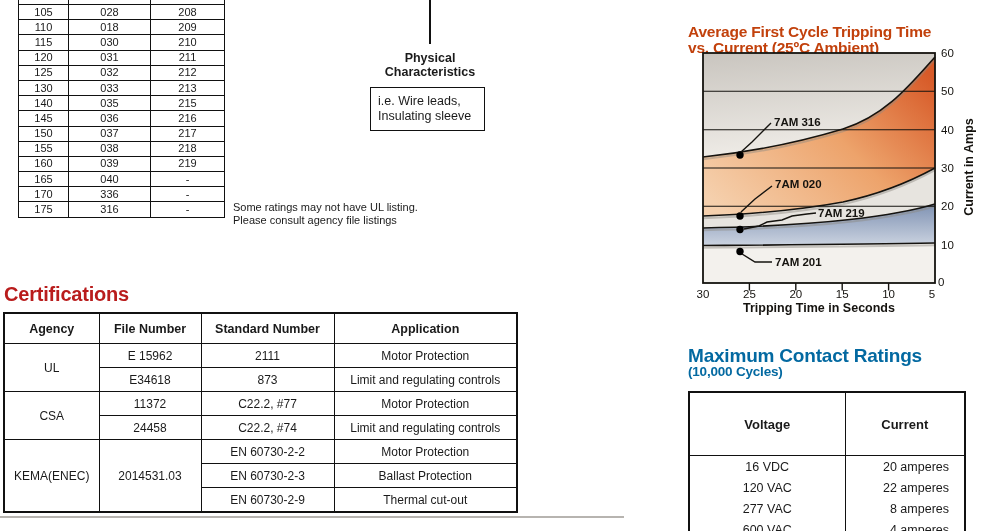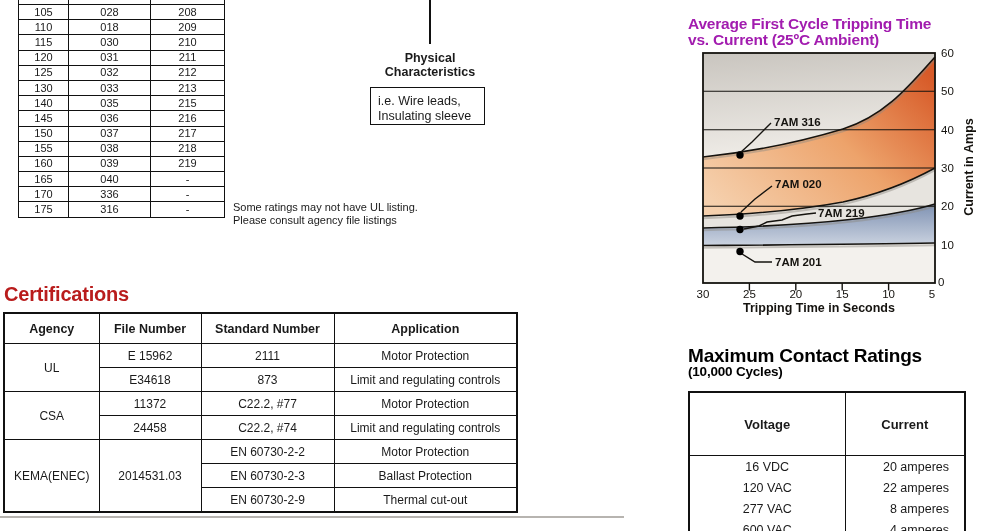--- a/index.html
+++ b/index.html
@@ -11,42 +11,42 @@
   table.ratings{border-collapse:collapse;width:206px;table-layout:fixed;}
   table.ratings td{border:1.4px solid #111;height:14.2px;padding:0;text-align:center;
                    font-size:11px;line-height:11px;}
   table.ratings tr.stub td{border-top:none;height:4px;}
 
   
   .callout-line{position:absolute;left:429px;top:0;width:2px;height:44px;background:#111;}
   .callout-title{position:absolute;left:372px;top:51px;width:116px;text-align:center;
                  font-weight:bold;font-size:12.5px;line-height:14px;}
   .callout-box{position:absolute;left:370px;top:87px;width:103px;border:1.6px solid #111;
-               padding:6px 3px 0 7px;font-size:12.5px;line-height:15px;white-space:pre-line;}
+               padding:6px 3px 6px 7px;font-size:12.5px;line-height:15px;white-space:pre-line;}
 
   .note{position:absolute;left:233px;top:201px;font-size:11px;line-height:12.5px;white-space:pre-line;}
 
   
   .cert-heading{position:absolute;left:4px;top:283px;font-size:20px;font-weight:bold;
                 color:#b91c1c;letter-spacing:-0.2px;}
   table.cert{position:absolute;left:3px;top:312px;border-collapse:collapse;table-layout:fixed;
              width:513px;border:2px solid #111;}
   table.cert th{border:1.3px solid #111;height:29px;font-size:12.5px;padding:0;text-align:center;}
   table.cert td{border:1.3px solid #111;height:23px;font-size:12px;padding:0;text-align:center;}
 
   .divider{position:absolute;left:0;top:516px;width:624px;height:2px;background:#b7b4b0;}
 
   
-  .chart-title{position:absolute;left:688px;top:16px;color:#a21caf;font-weight:bold;
+  .chart-title{position:absolute;left:688px;top:24px;color:#c2410c;font-weight:bold;
                font-size:15.5px;line-height:16px;letter-spacing:-0.2px;}
   .chart-svg{position:absolute;left:685px;top:45px;}
   .chart-svg text{font-family:"Liberation Sans",sans-serif;fill:#15130f;}
 
   
-  .mcr-heading{position:absolute;left:688px;top:346px;color:#000000;font-weight:bold;
+  .mcr-heading{position:absolute;left:688px;top:346px;color:#0369a1;font-weight:bold;
                font-size:19px;line-height:19px;letter-spacing:-0.2px;}
   .mcr-sub{font-size:13.5px;line-height:14px;display:block;}
   table.mcr{position:absolute;left:688px;top:391px;border-collapse:collapse;table-layout:fixed;
             width:276px;border:2px solid #111;}
   table.mcr th{border:1.3px solid #111;height:30px;font-size:13px;padding:16px;text-align:center;}
   table.mcr td{border-left:1.3px solid #111;border-right:1.3px solid #111;height:21px;
                font-size:12.5px;padding:0;text-align:center;}
   table.mcr td.cur{text-align:right;padding-right:15px;}
 </style>
 </head>

